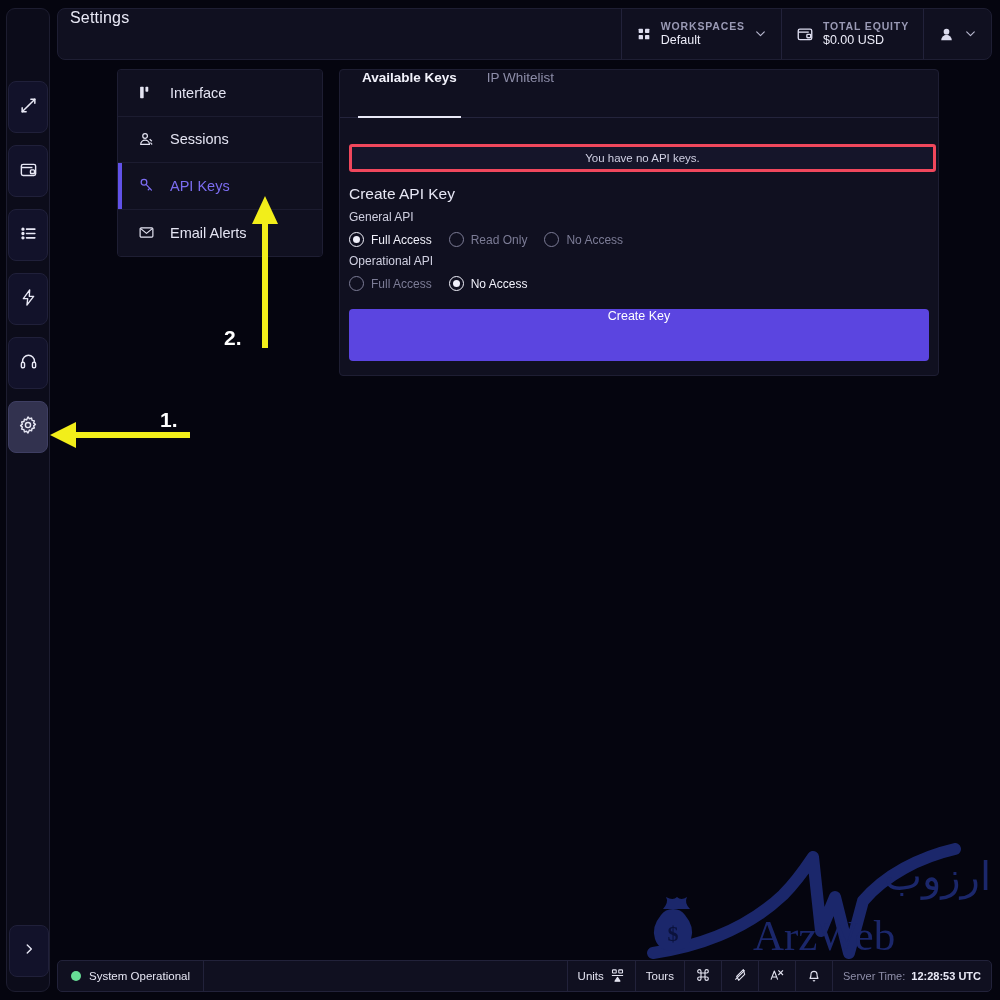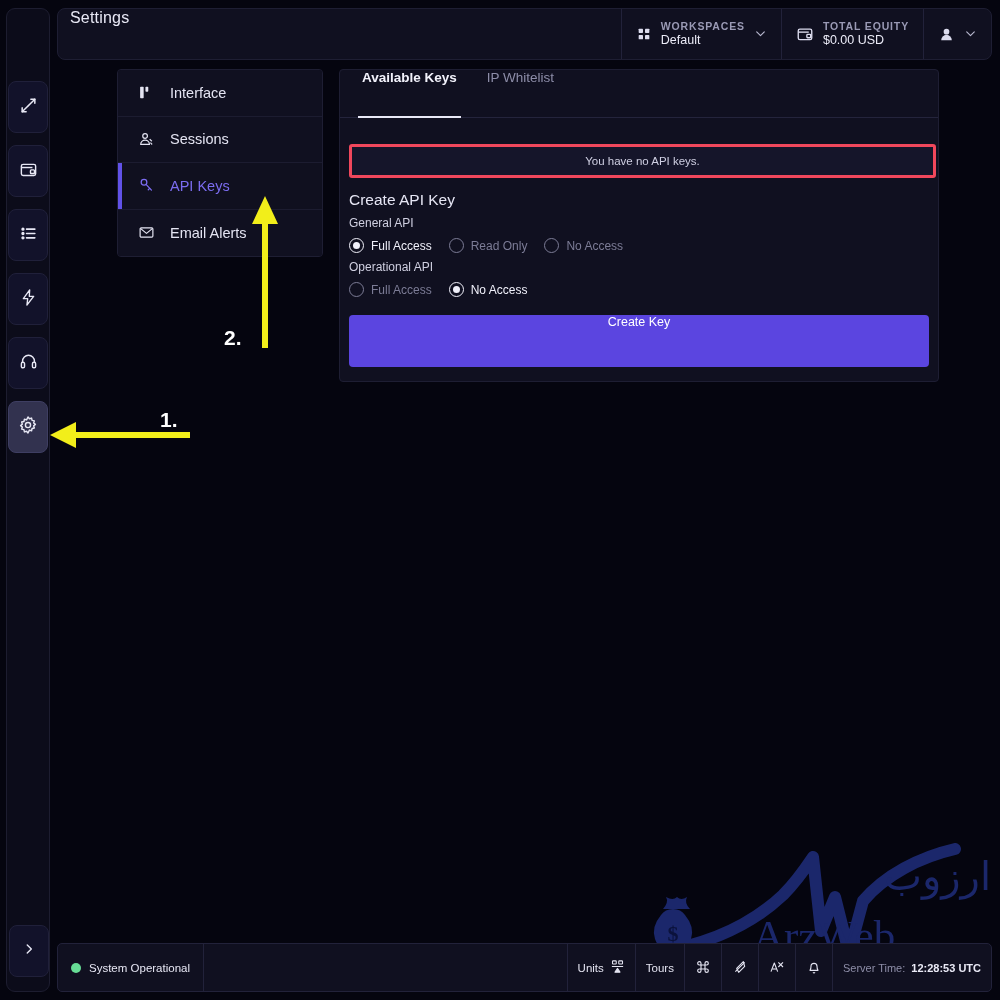--- a/index.html
+++ b/index.html
@@ -151,21 +151,21 @@
     position: relative;
   }
   .tab.active { color: #f2f2fb; font-weight: bold; }
   .tab.active::after {
     content: "";
     position: absolute; left: 0; right: 0; bottom: -1px;
     height: 2.5px; background: #e8e8f6;
   }
   .empty-box {
     margin: 26px 2px 0 9px;
-    height: 34px;
+    height: 28px;
     border: 3px solid #f0475c;
     border-radius: 3px;
     background: #15152a;
     display: flex; align-items: center; justify-content: center;
     color: #cfcfe2;
     font-size: 11.5px;
   }
   .form-title {
     margin: 13px 0 0 9px;
     color: #e6e6f4;
@@ -212,21 +212,21 @@
     font-family: "Liberation Sans", sans-serif;
     cursor: pointer;
     width: calc(100% - 18px);
     display: flex; align-items: flex-start; justify-content: center;
   }
 
   
   .statusbar {
     position: absolute;
     left: 57px; bottom: 8px;
-    width: 935px; height: 49px;
+    width: 935px; height: 32px;
     background: #101020;
     border: 1px solid #22223a;
     border-radius: 5px;
     display: flex; align-items: center;
   }
   .sb-sys {
     display: flex; align-items: center; gap: 8px;
     height: 100%;
     padding: 0 13px;
     border-right: 1px solid #22223a;

